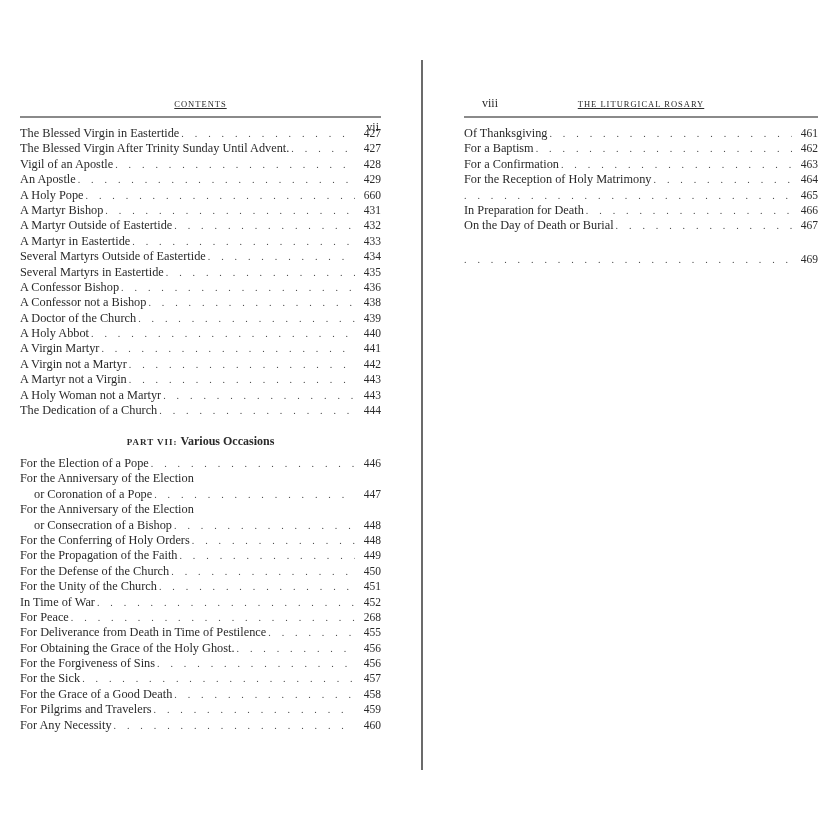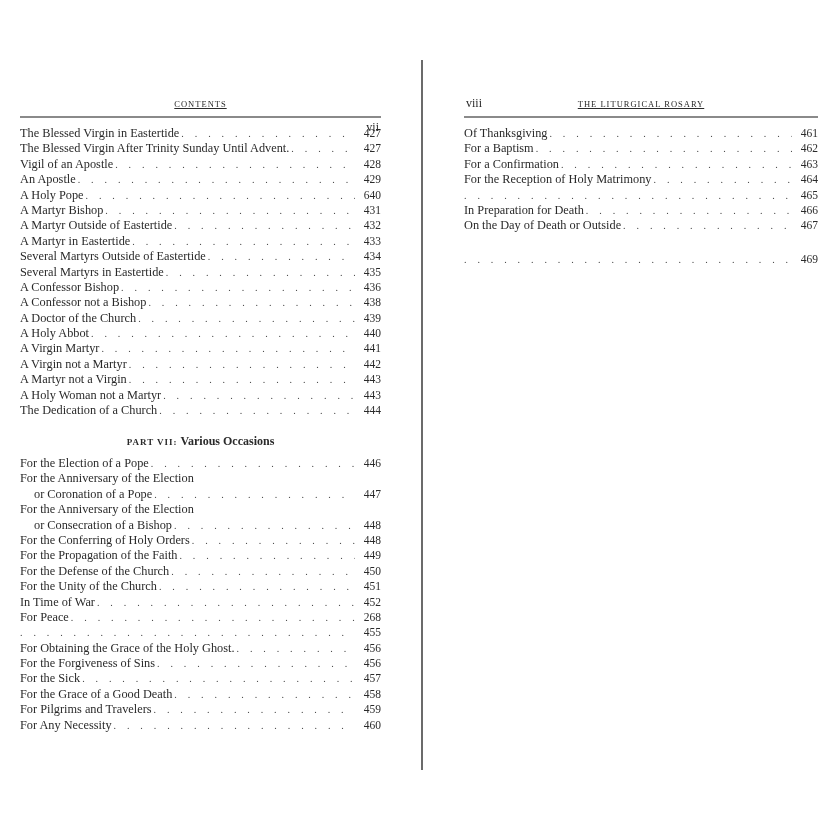--- a/index.html
+++ b/index.html
@@ -15,21 +15,21 @@
   }
   .running-head {
     position:absolute; top:98px; left:0; right:0; height:14px;
     font-size:8.5px; letter-spacing:1px;
   }
   .running-head .title {
     position:absolute; left:0; right:0; text-align:center; top:1px; text-transform:uppercase;text-decoration:underline;
   }
   .running-head .folio { position:absolute; top:-2px; font-size:12px; letter-spacing:0; }
   .page-left .folio { right:2px;margin-top:24px; }
-  .page-right .folio { left:2px; }
+  .page-right .folio { left:18px; }
   .head-rule {
     position:absolute; top:116px; left:0; right:0; height:2px; background:#8a8a8a;
   }
   .toc { position:absolute; left:0; right:0; }
   .entry {
     display:flex; height:15.4px; font-size:12.3px; line-height:15px;
     white-space:nowrap;
   }
   .entry .label { flex:0 0 auto; padding-right:2px; }
   .entry .leader {
@@ -74,21 +74,21 @@
         <span class="page-no">428</span>
       </div>
       <div class="entry">
         <span class="label">An Apostle</span>
         <span class="leader">. . . . . . . . . . . . . . . . . . . . . . . . . . . . . . . . . . . . . . . . . . . . . . . . . . . . . . . . . . . . .</span>
         <span class="page-no">429</span>
       </div>
       <div class="entry">
         <span class="label">A Holy Pope</span>
         <span class="leader">. . . . . . . . . . . . . . . . . . . . . . . . . . . . . . . . . . . . . . . . . . . . . . . . . . . . . . . . . . . . .</span>
-        <span class="page-no">640</span>
+        <span class="page-no">660</span>
       </div>
       <div class="entry">
         <span class="label">A Martyr Bishop</span>
         <span class="leader">. . . . . . . . . . . . . . . . . . . . . . . . . . . . . . . . . . . . . . . . . . . . . . . . . . . . . . . . . . . . .</span>
         <span class="page-no">431</span>
       </div>
       <div class="entry">
         <span class="label">A Martyr Outside of Eastertide</span>
         <span class="leader">. . . . . . . . . . . . . . . . . . . . . . . . . . . . . . . . . . . . . . . . . . . . . . . . . . . . . . . . . . . . .</span>
         <span class="page-no">432</span>
@@ -206,20 +206,21 @@
           <span class="label">In Time of War</span>
           <span class="leader">. . . . . . . . . . . . . . . . . . . . . . . . . . . . . . . . . . . . . . . . . . . . . . . . . . . . . . . . . . . . .</span>
           <span class="page-no">452</span>
         </div>
         <div class="entry">
           <span class="label">For Peace</span>
           <span class="leader">. . . . . . . . . . . . . . . . . . . . . . . . . . . . . . . . . . . . . . . . . . . . . . . . . . . . . . . . . . . . .</span>
           <span class="page-no">268</span>
         </div>
         <div class="entry">
+          <span class="label">For Deliverance from Death in Time of Pestilence</span>
           <span class="leader">. . . . . . . . . . . . . . . . . . . . . . . . . . . . . . . . . . . . . . . . . . . . . . . . . . . . . . . . . . . . .</span>
           <span class="page-no">455</span>
         </div>
         <div class="entry">
           <span class="label">For Obtaining the Grace of the Holy Ghost.</span>
           <span class="leader">. . . . . . . . . . . . . . . . . . . . . . . . . . . . . . . . . . . . . . . . . . . . . . . . . . . . . . . . . . . . .</span>
           <span class="page-no">456</span>
         </div>
         <div class="entry">
           <span class="label">For the Forgiveness of Sins</span>
@@ -281,21 +282,21 @@
       <div class="entry">
         <span class="leader">. . . . . . . . . . . . . . . . . . . . . . . . . . . . . . . . . . . . . . . . . . . . . . . . . . . . . . . . . . . . .</span>
         <span class="page-no">465</span>
       </div>
       <div class="entry">
         <span class="label">In Preparation for Death</span>
         <span class="leader">. . . . . . . . . . . . . . . . . . . . . . . . . . . . . . . . . . . . . . . . . . . . . . . . . . . . . . . . . . . . .</span>
         <span class="page-no">466</span>
       </div>
       <div class="entry">
-        <span class="label">On the Day of Death or Outside</span>
+        <span class="label">On the Day of Death or Burial</span>
         <span class="leader">. . . . . . . . . . . . . . . . . . . . . . . . . . . . . . . . . . . . . . . . . . . . . . . . . . . . . . . . . . . . .</span>
         <span class="page-no">467</span>
       </div>
     </div>
 
   <div class="toc" style="top:252px;">
     <div class="entry">
       <span class="leader">. . . . . . . . . . . . . . . . . . . . . . . . . . . . . . . . . . . . . . . . . . . . . . . . . . . . . . . . . . . . .</span>
       <span class="page-no">469</span>
     </div>

